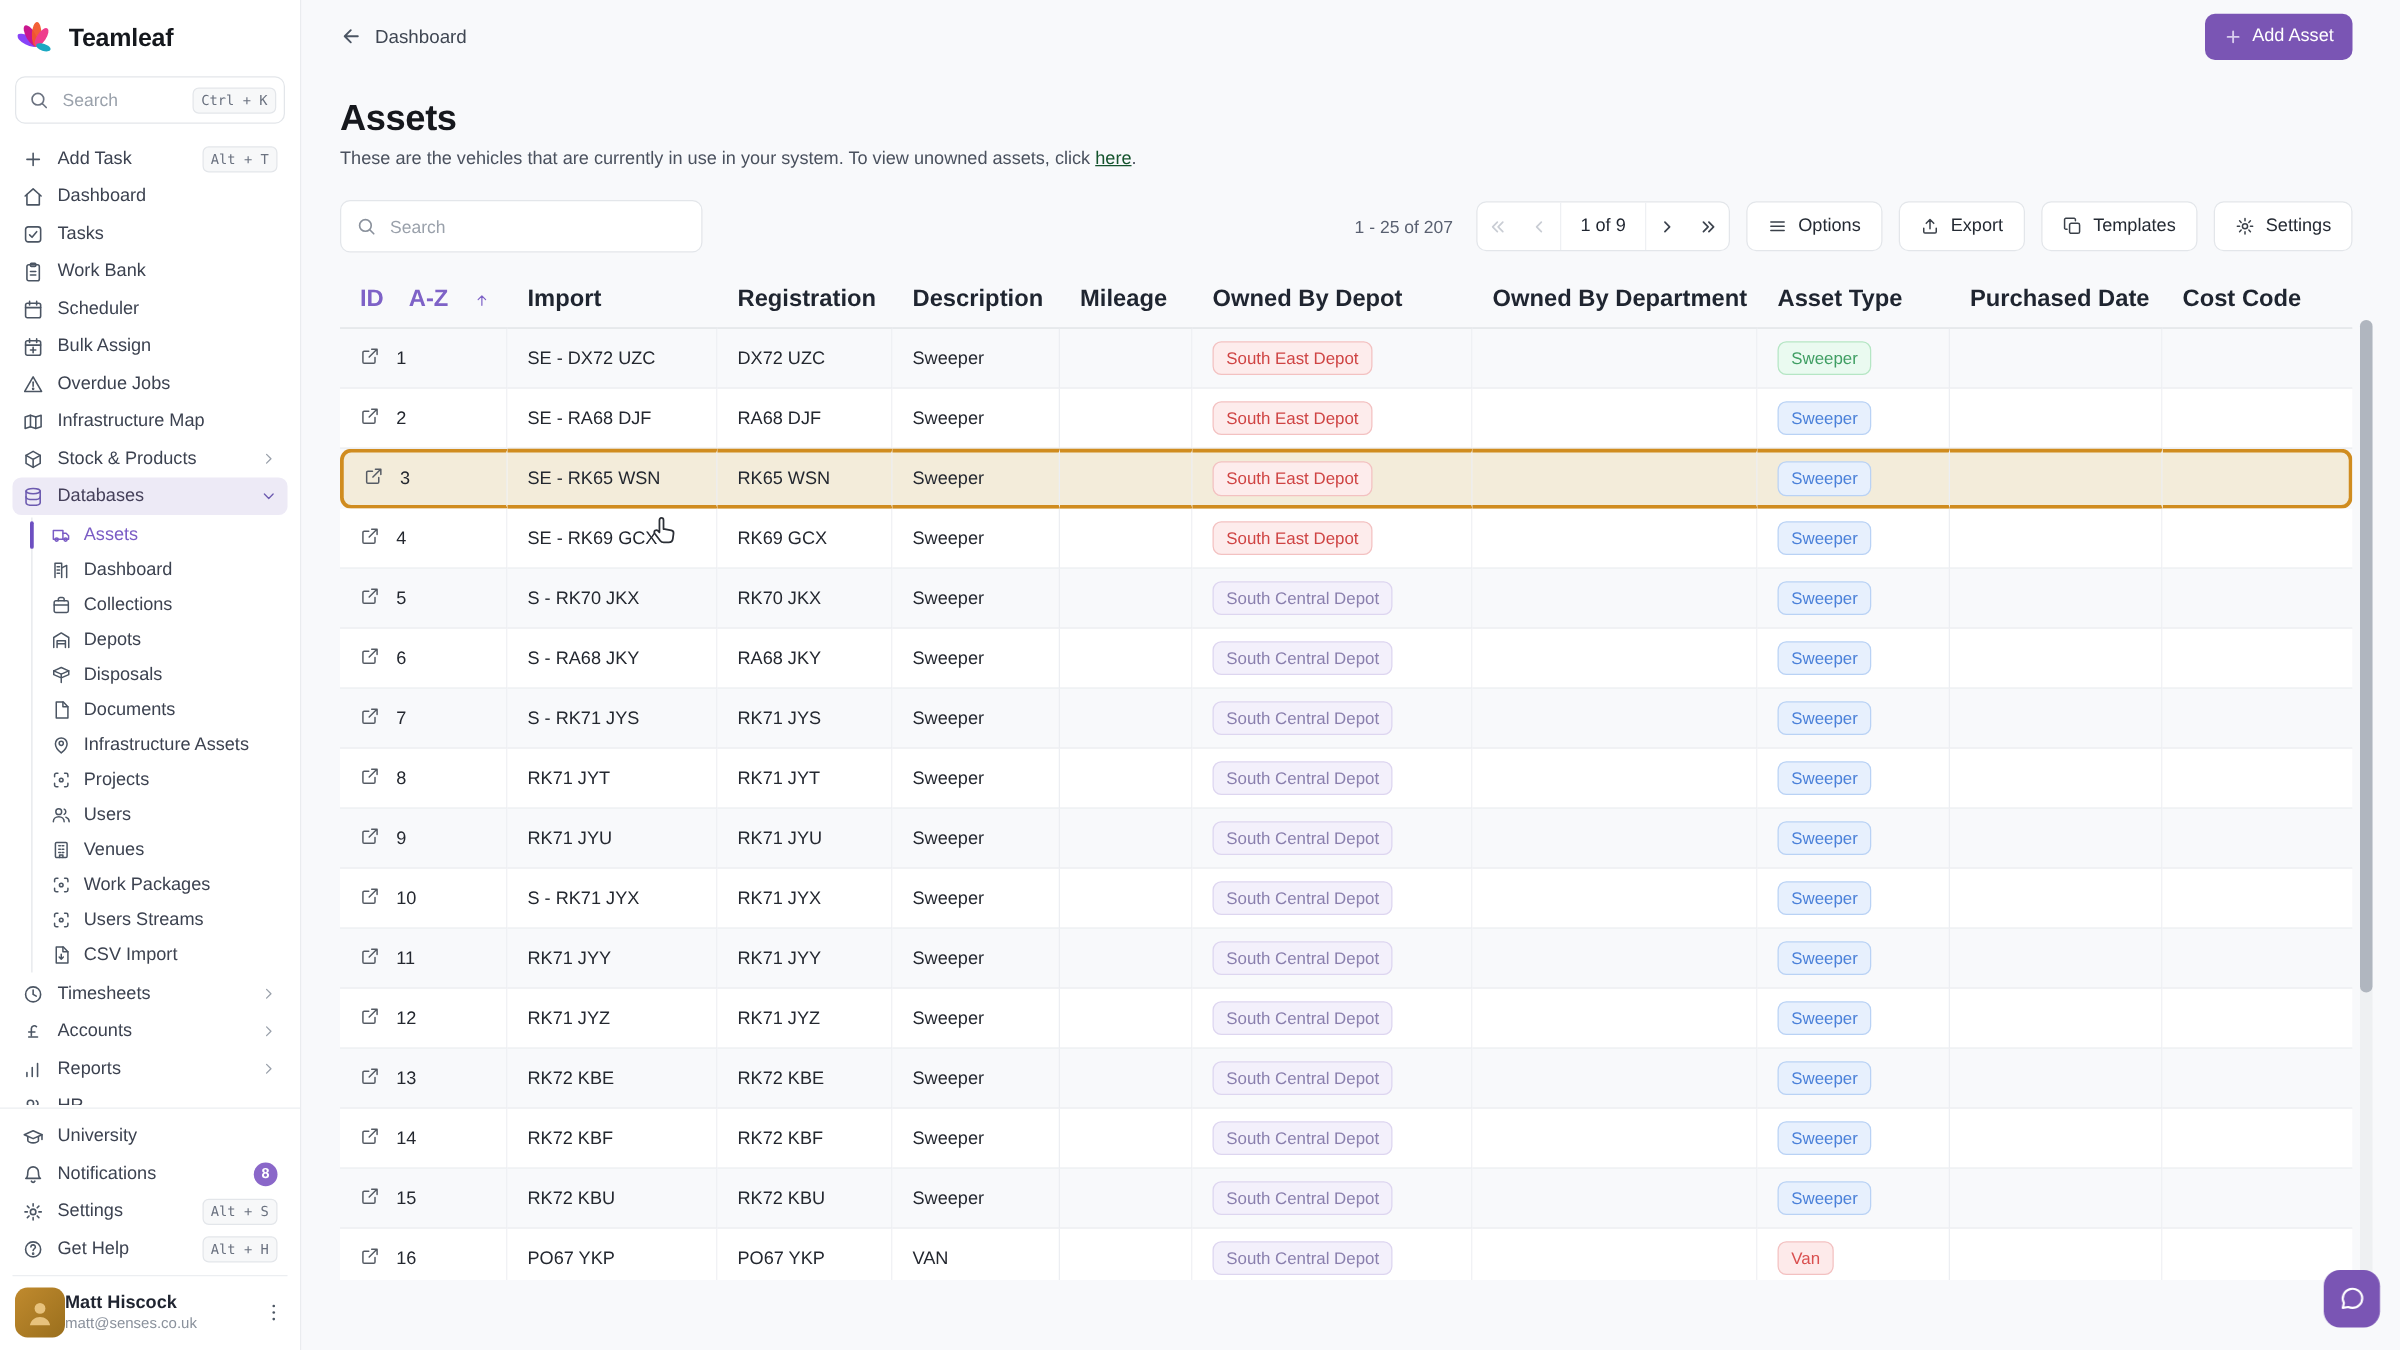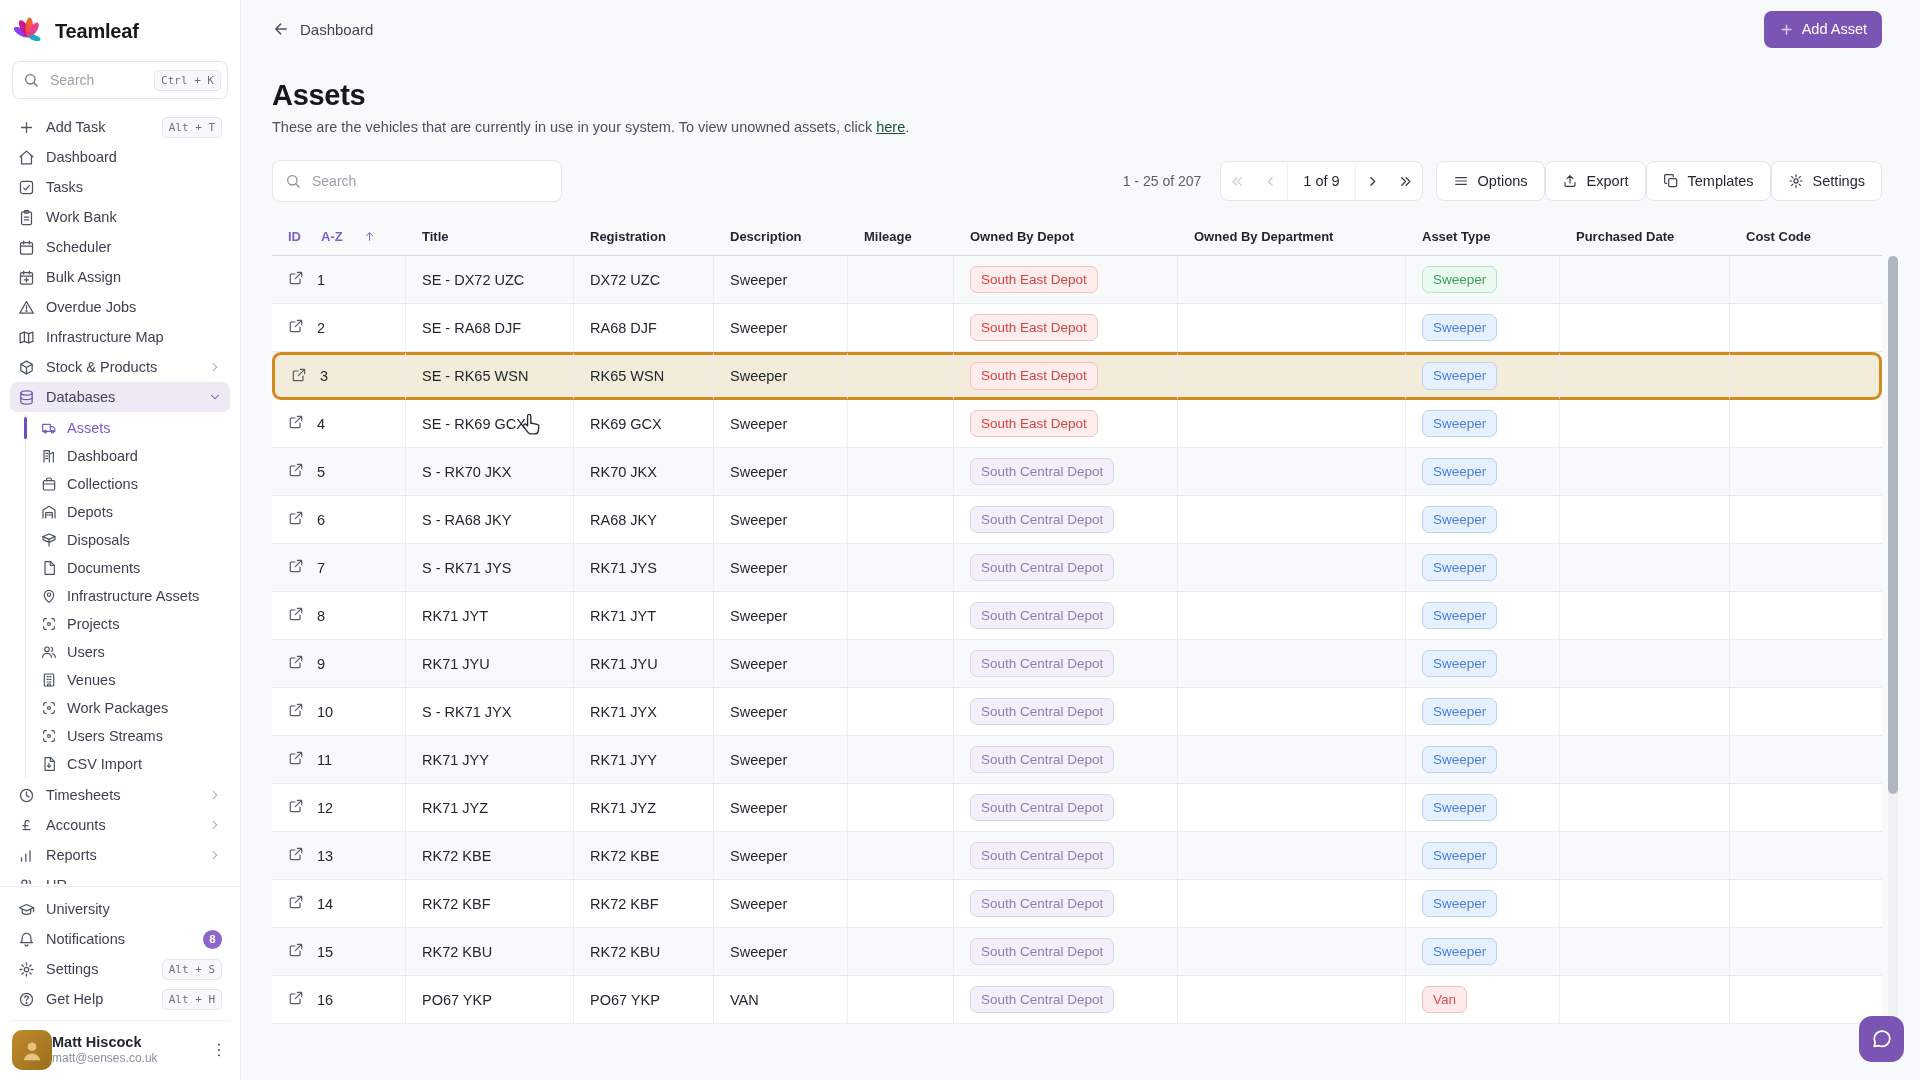--- a/index.html
+++ b/index.html
@@ -68,21 +68,21 @@
   .pager .pg { width:33px; display:flex; align-items:center; justify-content:center; cursor:pointer; color:#3c434e; }
   .pager .pg.disabled { color:#c9cdd4; }
   .pager .pg .ic { width:15px; height:15px; }
   .pager .pg-text { display:flex; align-items:center; padding:0 15px; font-size:14.5px; color:#1f2530; border-left:1px solid #eef0f3; border-right:1px solid #eef0f3; }
   .btn { display:flex; align-items:center; gap:9px; height:40px; padding:0 16px; background:#fff; border:1px solid #e3e6ea; border-radius:8px; font-size:14.5px; color:#242a33; font-family:inherit; cursor:pointer; }
   .btn .ic { width:16px; height:16px; color:#3a4049; }
 
   
   .table-wrap { margin-top:18px; height:804px; overflow:hidden; }
   table.assets { width:100%; border-collapse:separate; border-spacing:0; table-layout:fixed; }
-  thead th { text-align:left; font-size:13px; font-weight:600; color:#1f2530; padding:9px 16px 11px; border-bottom:1px solid #d8dbe0; white-space:nowrap; overflow:hidden; }
+  thead th { text-align:left; font-size:19px; font-weight:600; color:#1f2530; padding:9px 16px 11px; border-bottom:1px solid #d8dbe0; white-space:nowrap; overflow:hidden; }
   th .id-head { display:flex; align-items:center; gap:20px; color:#7e62c7; }
   th .sort-ctl { display:flex; align-items:center; gap:20px; cursor:pointer; }
   th .sort-ctl .ic { width:13px; height:13px; }
   tbody td { height:48px; padding:0 16px; font-size:14.5px; color:#23272f; background:#fff; border-bottom:1px solid #e8eaee; border-right:1px solid #eceef2; white-space:nowrap; overflow:hidden; }
   tbody td:last-child { border-right:none; }
   tbody tr.odd td { background:#f8f9fb; }
   .id-cell { display:flex; align-items:center; gap:13px; }
   .id-cell .ic { width:16px; height:16px; color:#555b64; cursor:pointer; }
   tr.highlight td { background:#f3ecda !important; border-top:3px solid #d08c1f; border-bottom:3px solid #d08c1f; }
   tr.highlight td:first-child { border-left:3px solid #d08c1f; border-top-left-radius:9px; border-bottom-left-radius:9px; }
@@ -444,21 +444,21 @@
             <svg class="ic" viewBox="0 0 24 24" fill="none" stroke="currentColor" stroke-width="2.2" stroke-linecap="round" stroke-linejoin="round">
               <path d="M9.5 6l6 6-6 6"></path>
             </svg>
           </span>
         <span class="pg">
             <svg class="ic" viewBox="0 0 24 24" fill="none" stroke="currentColor" stroke-width="2.2" stroke-linecap="round" stroke-linejoin="round">
               <path d="M13 6l6 6-6 6M6 6l6 6-6 6"></path>
             </svg>
           </span>
       </div>
-      <div id="toolbar-buttons" style="display:flex; ">
+      <div id="toolbar-buttons" style="display:flex; gap:13px;">
           <button class="btn">
             <svg class="ic " viewBox="0 0 24 24" fill="none" stroke="currentColor" stroke-width="1.8" stroke-linecap="round" stroke-linejoin="round">
               <path d="M4 7h16M4 12h16M4 17h16"></path>
             </svg>
             <span>Options</span>
           </button>
           <button class="btn">
             <svg class="ic " viewBox="0 0 24 24" fill="none" stroke="currentColor" stroke-width="1.8" stroke-linecap="round" stroke-linejoin="round">
               <path d="M12 15V4M7.5 8.5L12 4l4.5 4.5"></path>
               <path d="M4.5 14.5v4A1.5 1.5 0 006 20h12a1.5 1.5 0 001.5-1.5v-4"></path>
@@ -503,21 +503,21 @@
               <span class="id-head">
                 <span>ID</span>
                 <span class="sort-ctl">
                   <span>A-Z</span>
                   <svg class="ic " viewBox="0 0 24 24" fill="none" stroke="currentColor" stroke-width="1.8" stroke-linecap="round" stroke-linejoin="round">
                     <path d="M12 19V5M6.5 10.5L12 5l5.5 5.5"></path>
                   </svg>
                 </span>
               </span>
             </th>
-            <th>Title</th>
+            <th>Import</th>
             <th>Registration</th>
             <th>Description</th>
             <th>Mileage</th>
             <th>Owned By Depot</th>
             <th>Owned By Department</th>
             <th>Asset Type</th>
             <th>Purchased Date</th>
             <th>Cost Code</th>
           </tr>
         </thead>

